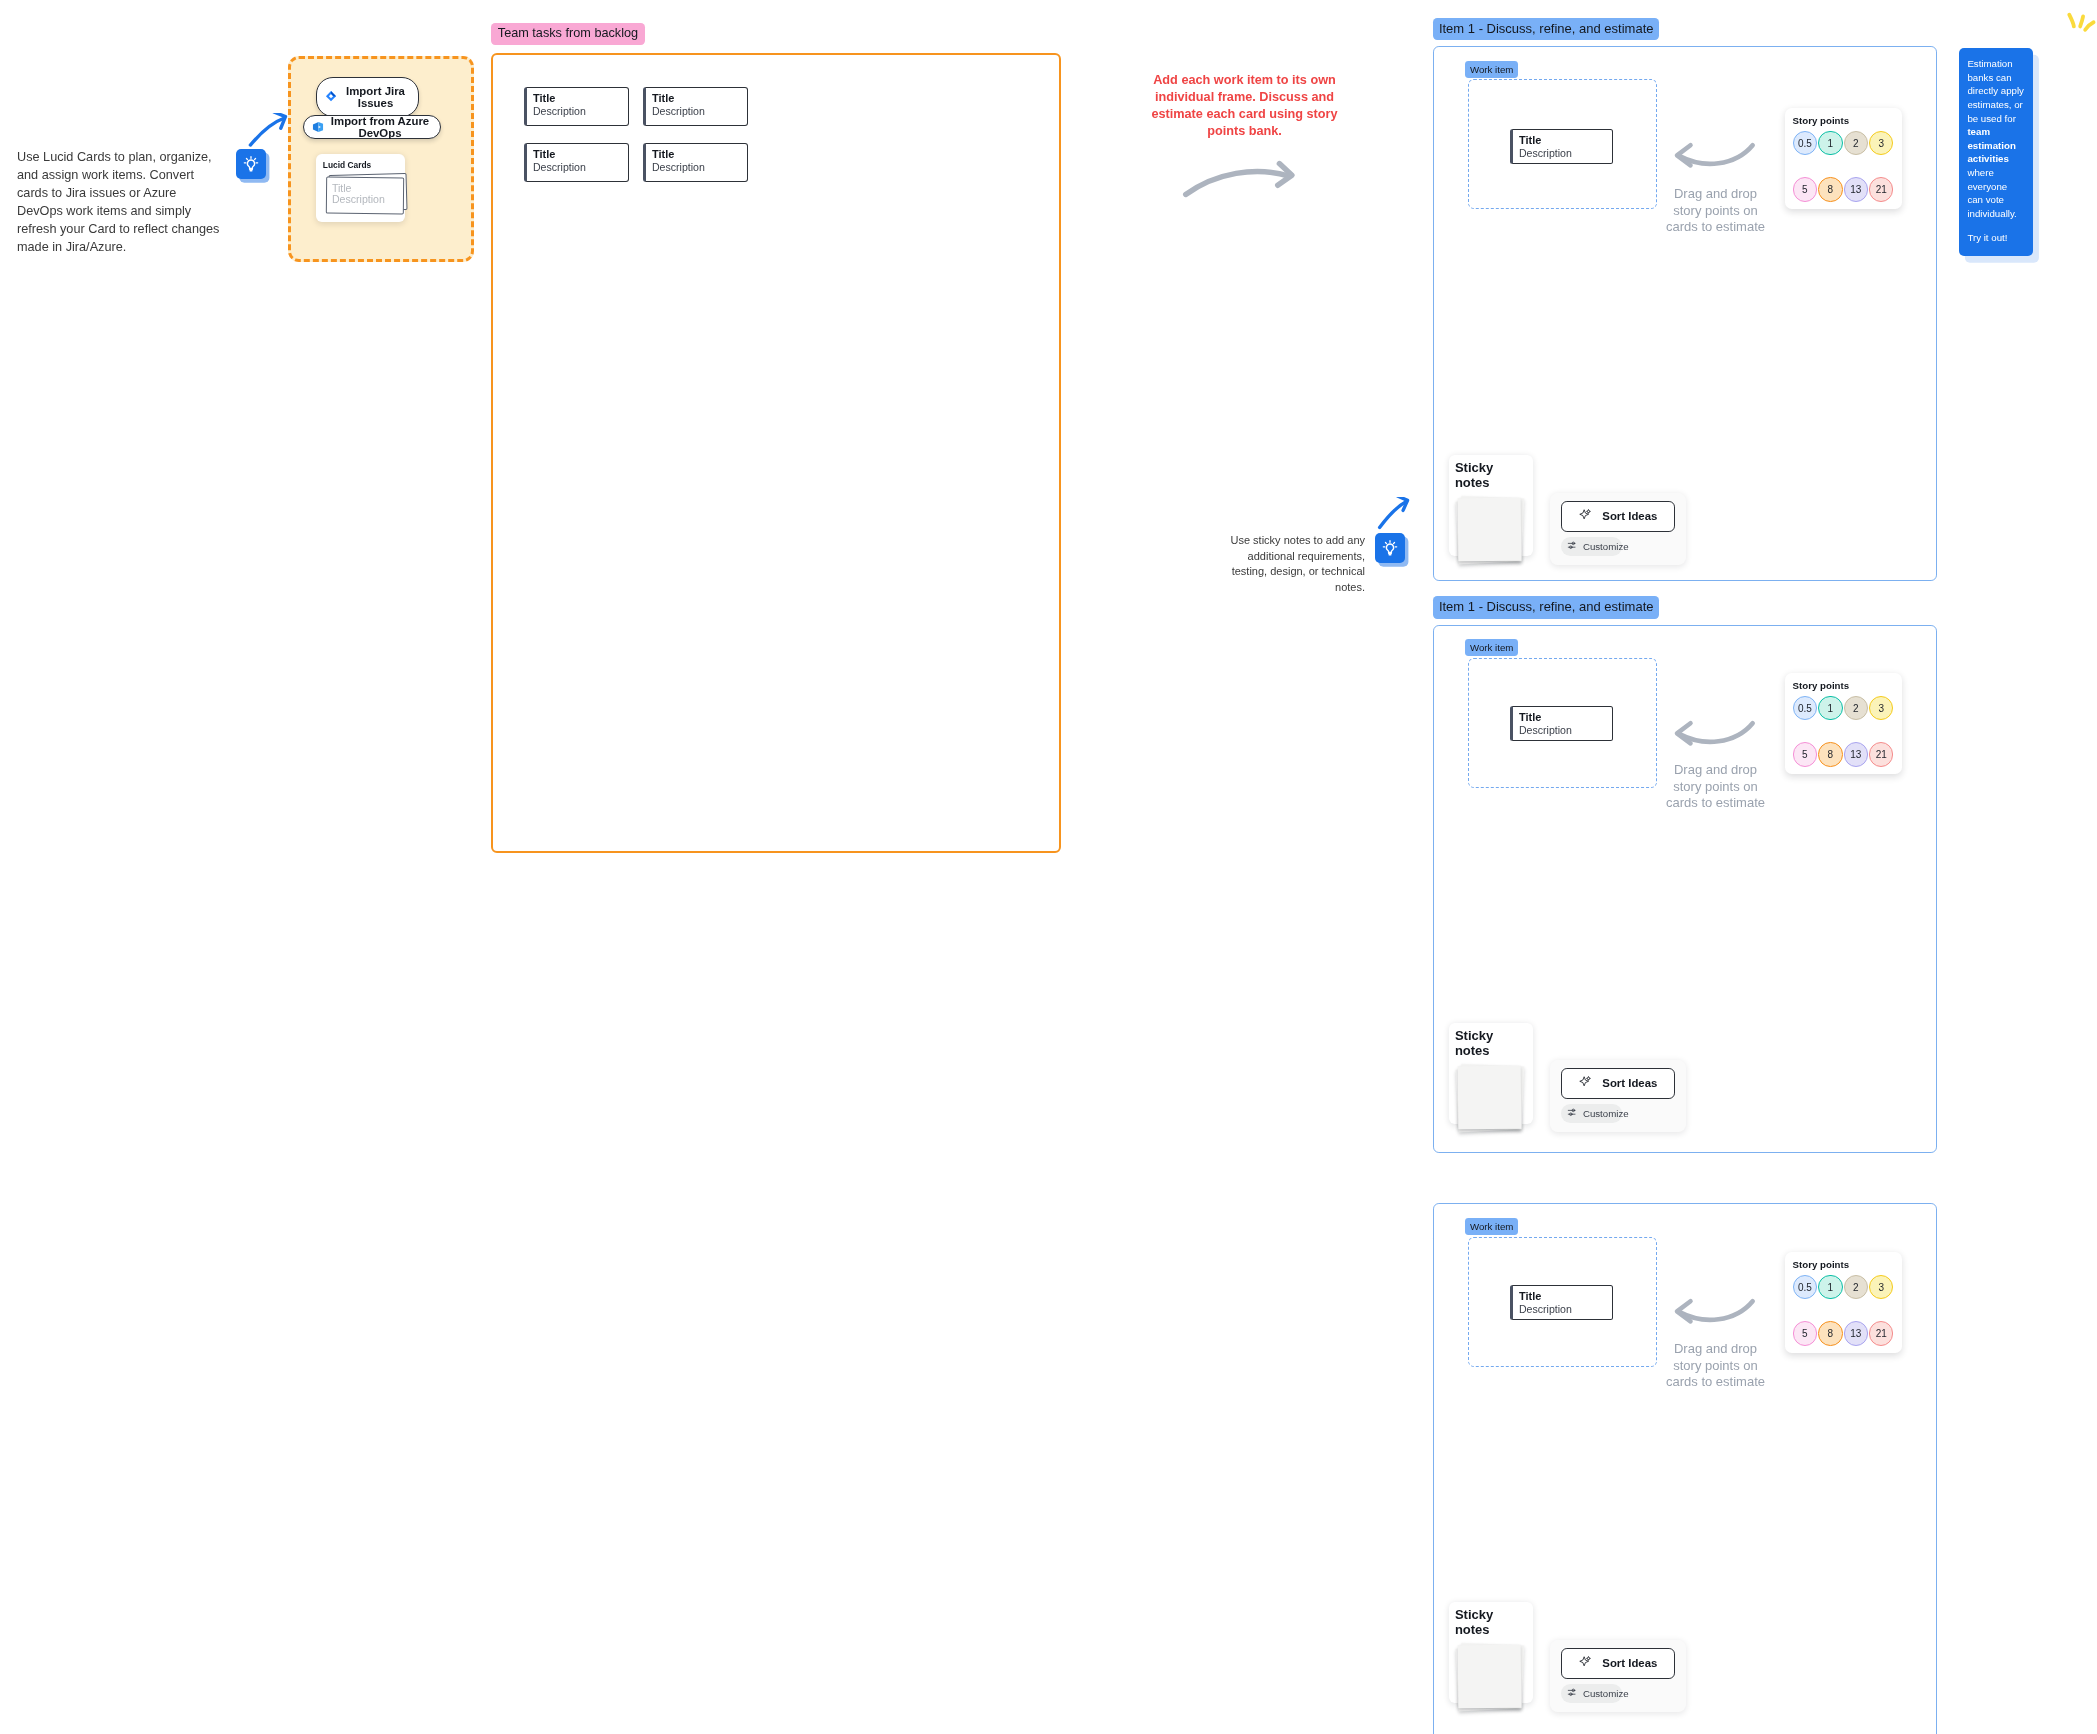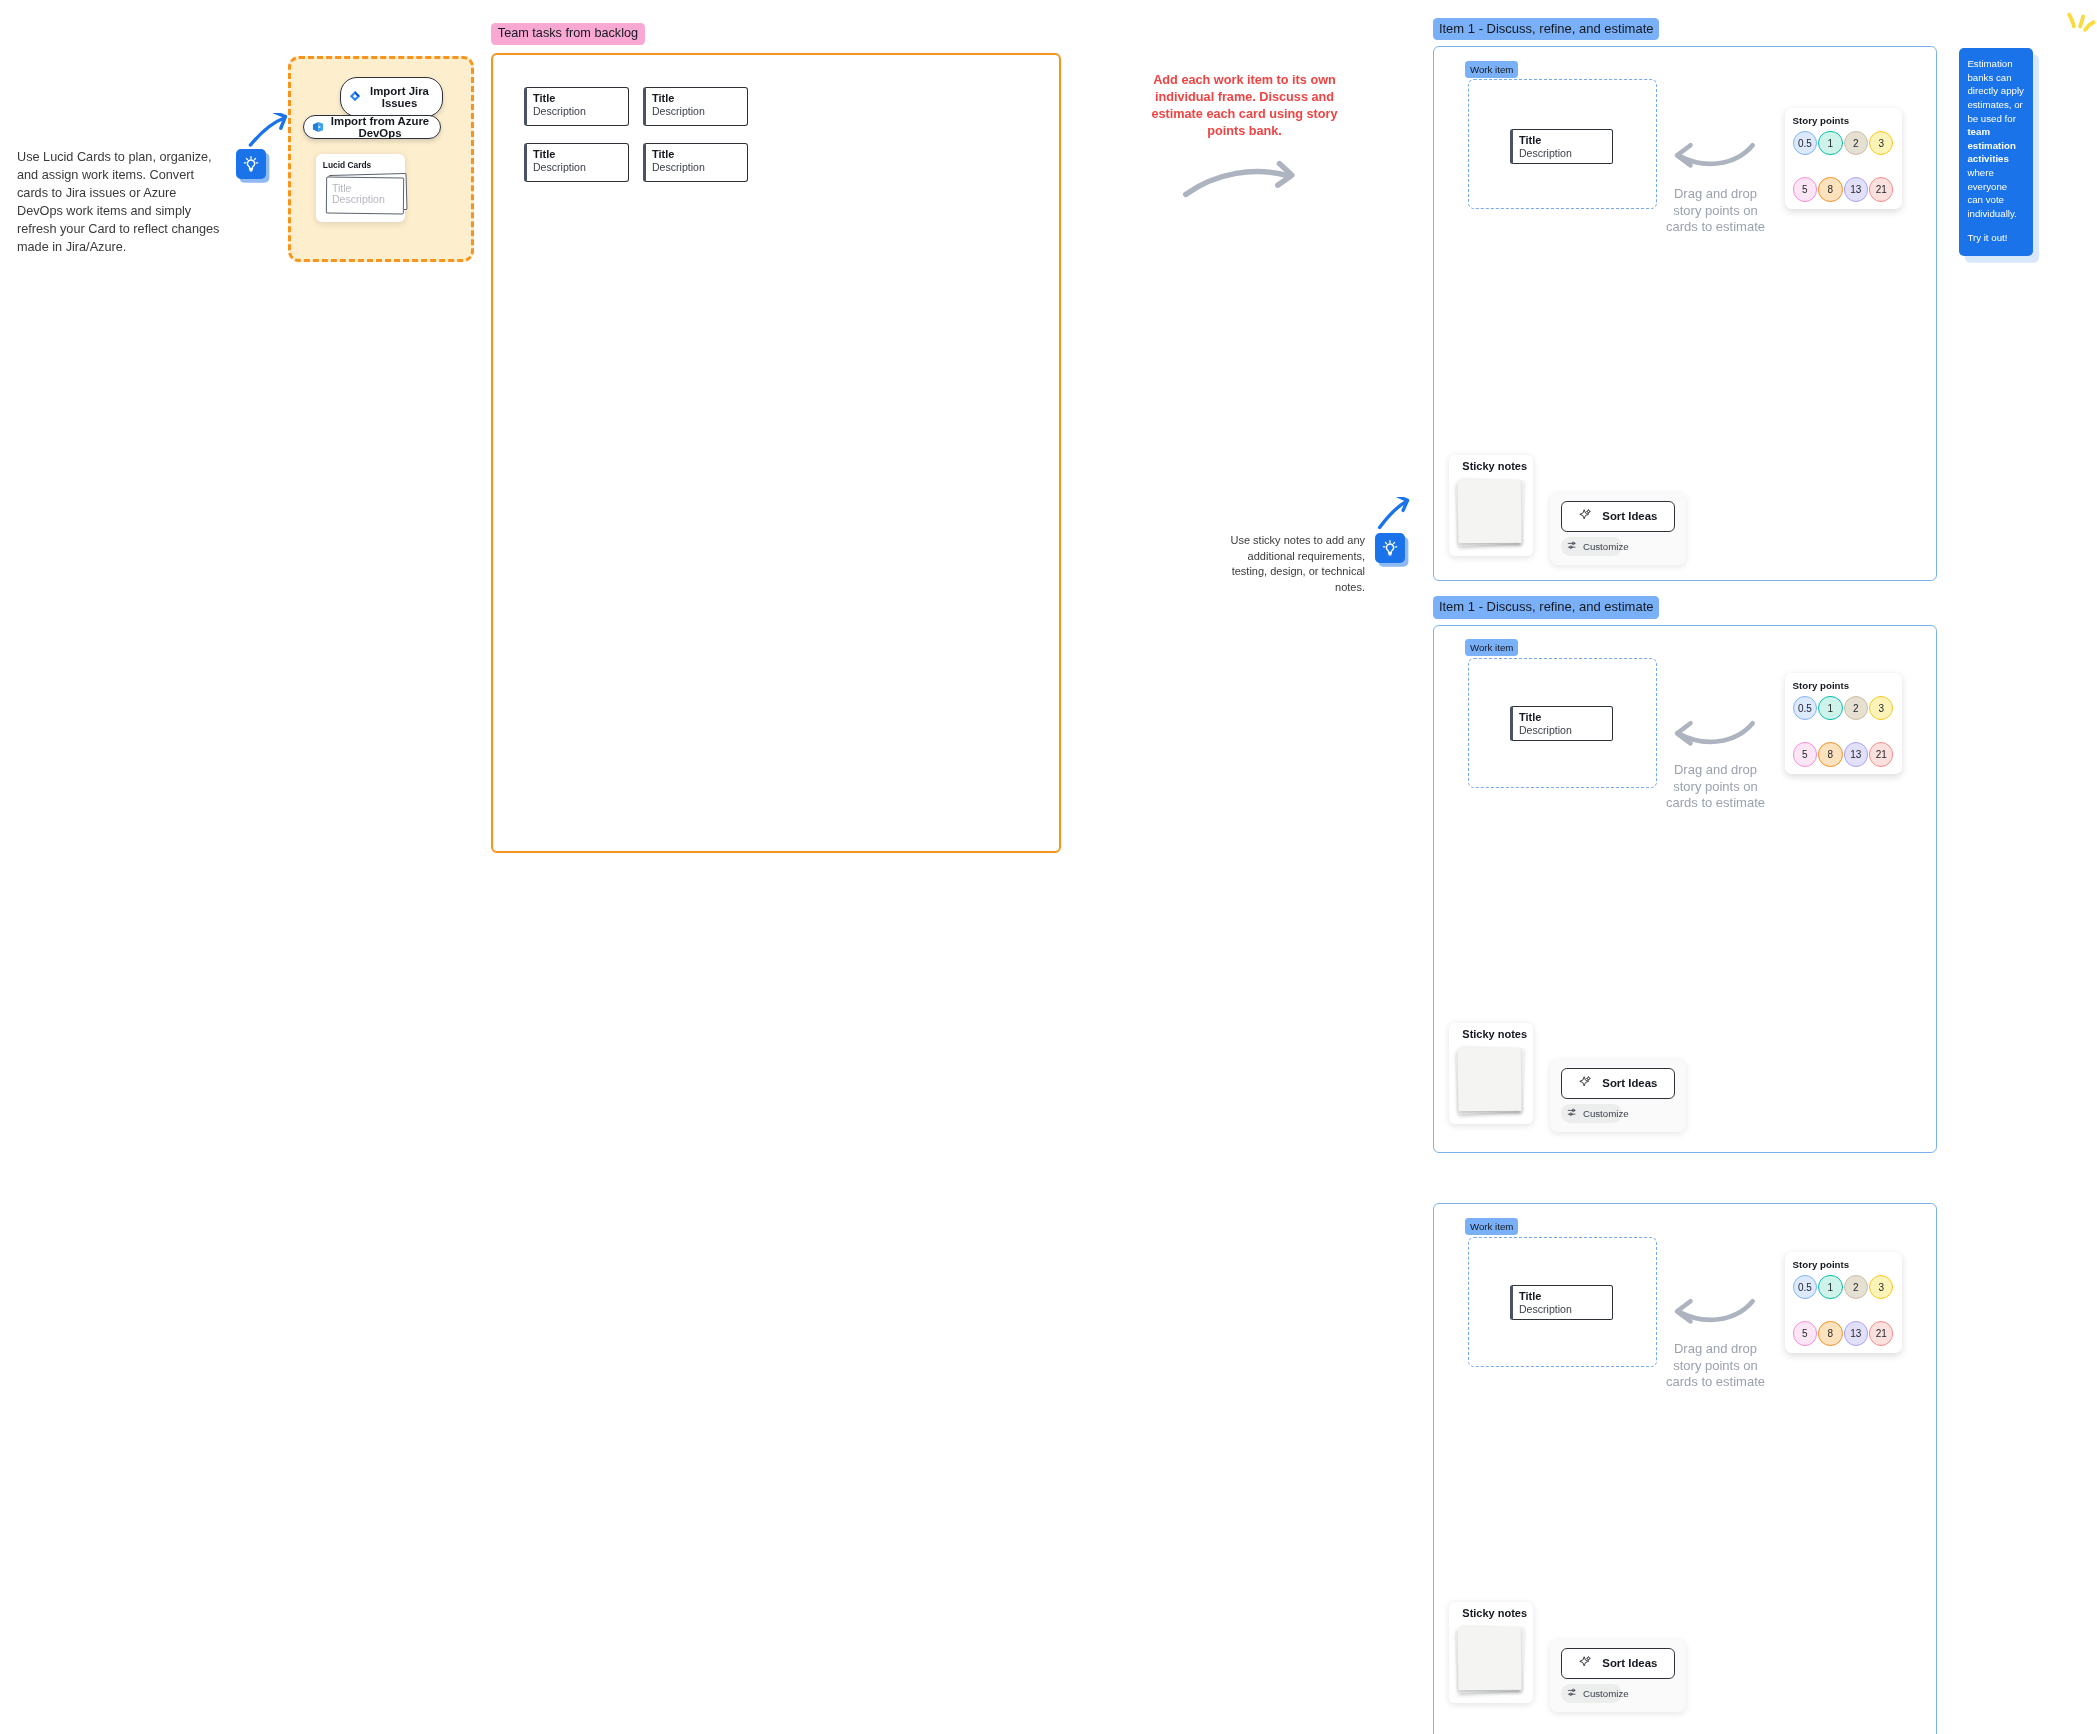--- a/index.html
+++ b/index.html
@@ -46,21 +46,21 @@
   .import-btn {
     background: #ffffff;
     border: 0.8px solid #2d3138;
     border-radius: 17px;
     box-shadow: 0 2.5px 4.2px rgba(20,24,31,.16);
     display: flex; align-items: center;
     font-size: 11.4px; font-weight: bold; color: #14181f;
     box-sizing: border-box;
   }
   #import-jira-btn {
-    left: 340px; top: 77px; width: 103px; height: 40px;
+    left: 316px; top: 77px; width: 103px; height: 40px;
     padding: 0 5.9px;
   }
   #import-azure-btn {
     left: 303px; top: 115px; width: 138px; height: 23.6px;
     padding: 0 5.9px;
   }
   .import-btn .icon { width: 16px; height: 16px; flex: 0 0 16px; }
   .import-btn .label { flex: 1; text-align: center; }
 
   #lucid-cards-panel {
@@ -171,21 +171,21 @@
     font-size: 10px; color: #1d2129;
   }
 
   
   .sticky-panel {
     background: #ffffff; border-radius: 5.9px;
     box-shadow: 0 1.7px 5.9px rgba(20,24,31,.12);
     box-sizing: border-box; padding: 5px 5.9px;
     width: 84px; height: 101px;
   }
-  .sticky-title { font-size: 11px; font-weight: bold; color: #14181f; text-align: right; }
+  .sticky-title { font-size: 13px; font-weight: bold; color: #14181f; }
   .sticky-stack { position: relative; width: 72px; height: 75px; margin-top: 3.4px; }
   .sticky-stack .note {
     position: absolute; background: #f4f4f3;
     box-shadow: 0 2.1px 3.8px rgba(20,24,31,.17);
   }
   .sticky-stack .n1 { left: 1.7px;  top: 6.8px; width: 63px; height: 63px; transform: rotate(-3deg); }
   .sticky-stack .n2 { left: 5px; top: 3.4px;  width: 63px; height: 63px; transform: rotate(2.5deg); }
   .sticky-stack .n3 { left: 3.4px;  top: 5px; width: 63px; height: 63px; transform: rotate(-0.6deg); }
 
   

